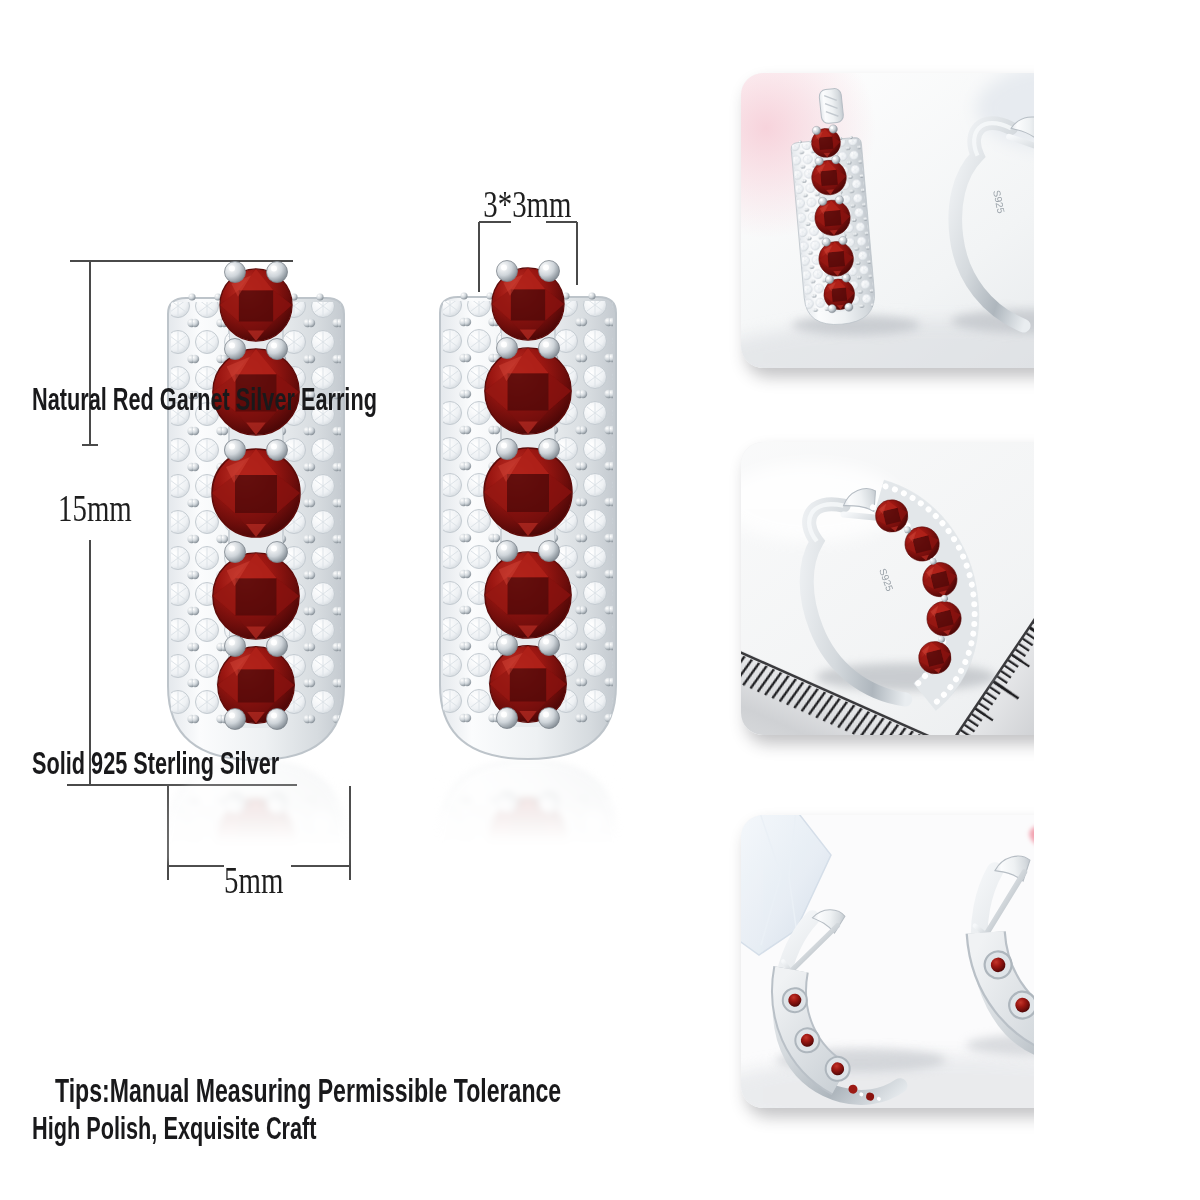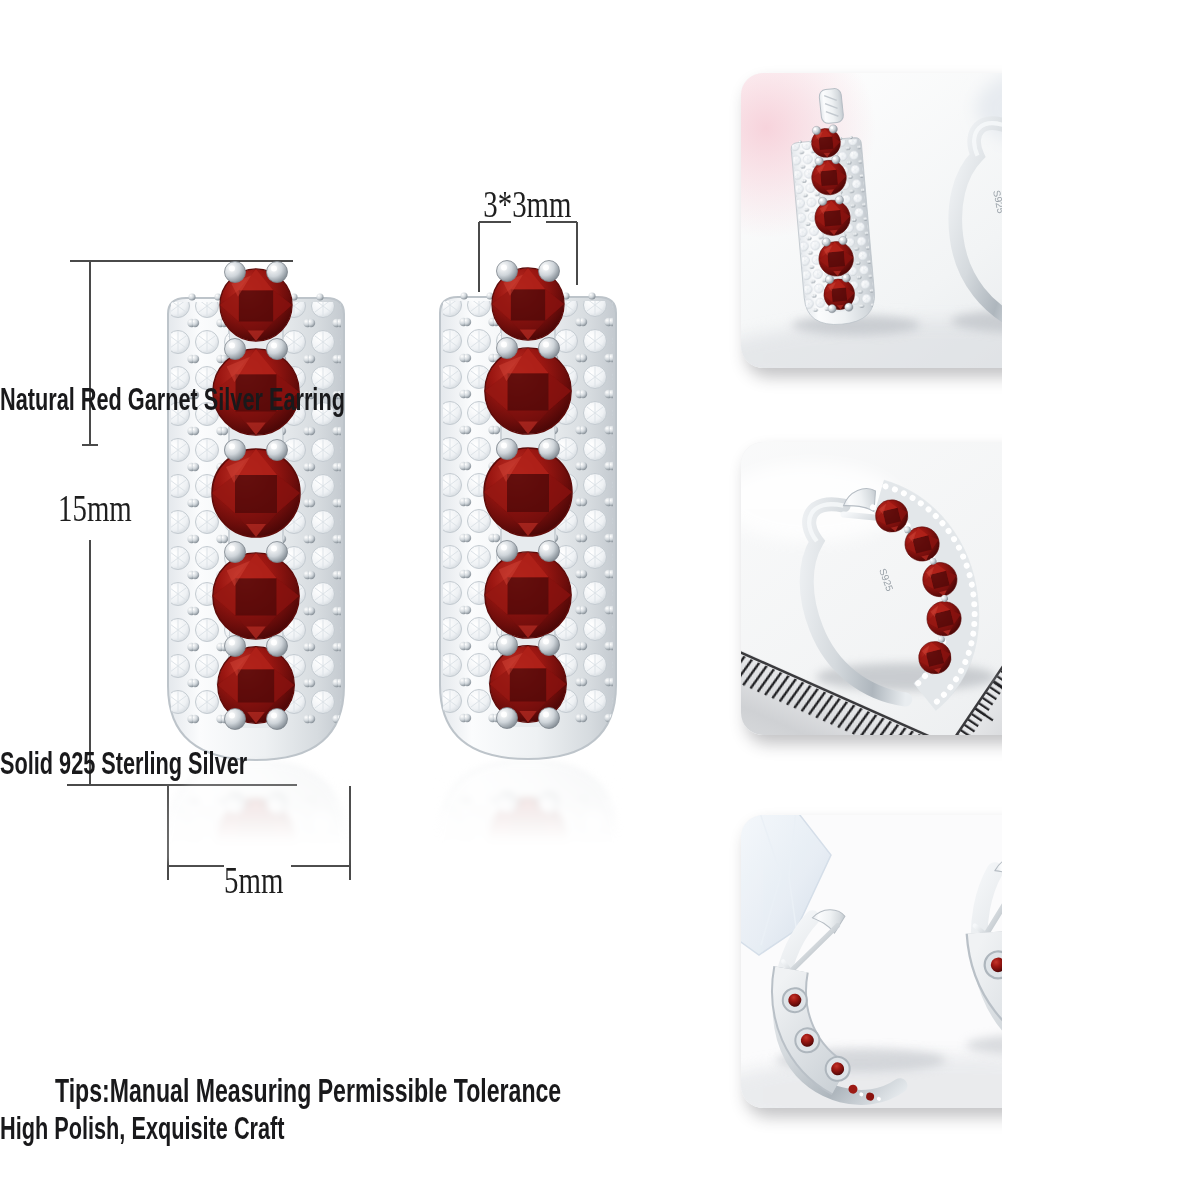--- a/index.html
+++ b/index.html
@@ -1,17 +1,17 @@
 <!DOCTYPE html>
 <html><head>
 <meta charset="utf-8">
 <style>
   html,body{margin:0;padding:0;background:#ffffff;}
   #stage{position:relative;width:1002px;height:1200px;background:#ffffff;overflow:hidden;
-         font-family:"Liberation Sans",sans-serif;}
+         font-family:"Liberation Sans",sans-serif;padding-left:32px;}
   .abs{position:absolute;}
   
   .dim{position:absolute;color:#1e1e1e;font-family:"Liberation Serif","DejaVu Serif",serif;
        font-size:38px;white-space:nowrap;transform:scaleX(.76);transform-origin:left top;}
   .dim.center{text-align:center;}
   
   .caption{position:absolute;color:#19191b;font-weight:bold;font-size:31px;white-space:nowrap;
            transform:scaleX(.70);transform-origin:left top;letter-spacing:0;}
   #tips{position:absolute;left:55px;top:1072px;color:#19191b;font-weight:bold;font-size:33px;
         white-space:nowrap;transform:scaleX(.70);transform-origin:left top;}

